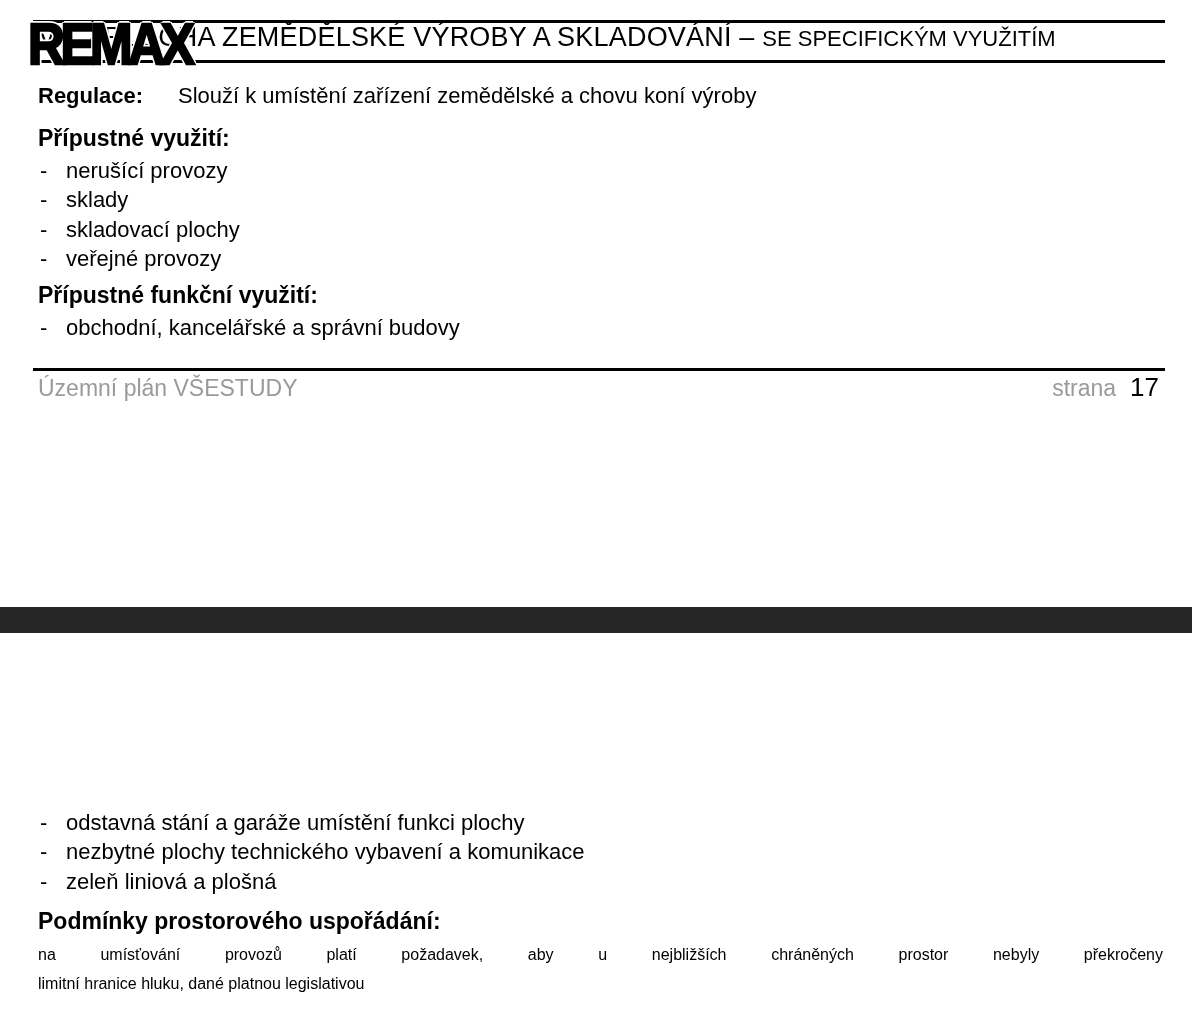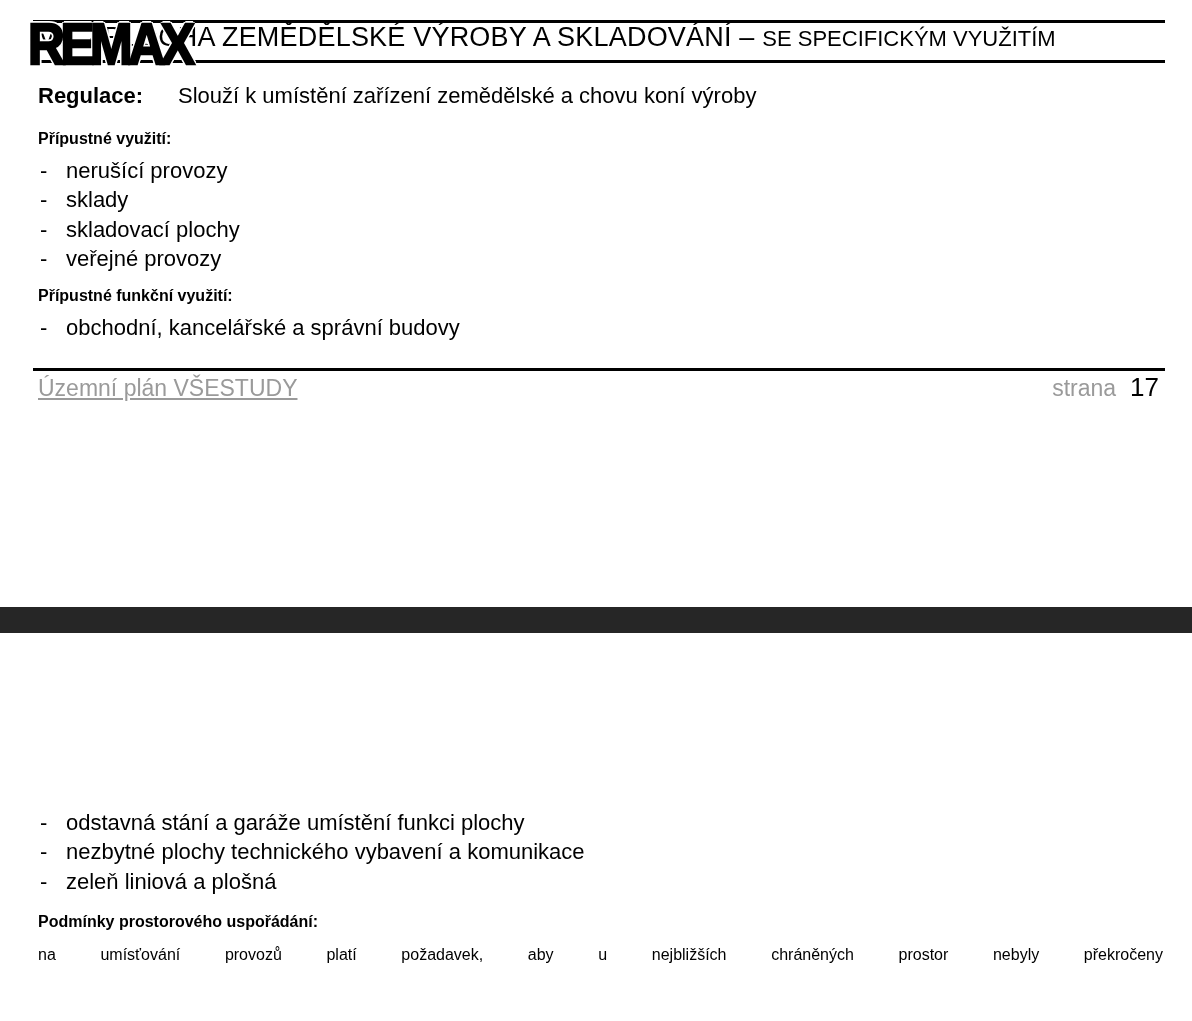--- a/index.html
+++ b/index.html
@@ -24,33 +24,33 @@
     transform:scaleX(0.88);transform-origin:left top;
     color:#000;-webkit-text-stroke:2.5px #000;
     text-shadow:
       3px 0 0 #fff,-3px 0 0 #fff,0 3px 0 #fff,0 -3px 0 #fff,
       2px 2px 0 #fff,-2px -2px 0 #fff,2px -2px 0 #fff,-2px 2px 0 #fff;
   }
 
   .reg-line{position:absolute;left:38px;top:81px;font-size:22px;line-height:29px;}
   .reg-label{display:inline-block;width:140px;font-weight:bold;}
 
-  .h-bold{position:absolute;left:38px;font-size:16px;font-weight:bold;line-height:29px;}
+  .h-bold{position:absolute;left:38px;font-size:23px;font-weight:bold;line-height:29px;}
   .h-permitted{top:124px;}
   .h-conditional{top:281px;}
   .h-spatial{top:907px;}
 
   .list{position:absolute;left:38px;font-size:22px;line-height:29.4px;}
   .list-permitted{top:156px;}
   .list-conditional{top:313px;}
   .list-continuation{top:808px;}
   .li{display:flex;}
   .dash{width:26px;flex:0 0 26px;padding-left:2px;}
 
-  .footer-left{position:absolute;left:38px;top:374px;font-size:23px;color:#9a9a9a;line-height:29px;text-decoration:underline;}
+  .footer-left{position:absolute;left:38px;top:374px;font-size:23px;color:#9a9a9a;line-height:29px;}
   .footer-right{position:absolute;right:33px;top:372px;display:flex;align-items:baseline;gap:14px;justify-content:center;}
   .footer-page-label{font-size:23px;color:#9a9a9a;}
   .footer-page-number{font-size:26px;font-weight:normal;color:#000;}
 
   .divider-bar{position:absolute;left:0;top:607px;width:1192px;height:26px;background:#262626;}
 
   .paragraph{position:absolute;left:38px;top:940px;width:1125px;font-size:16px;line-height:29.4px;}
   .para-line-just{text-align:justify;text-align-last:justify;}
 </style>
 </head>
@@ -123,15 +123,16 @@
     <div class="li">
       <span class="dash">-</span>
       <span>zeleň liniová a plošná</span>
     </div>
   </div>
 
   <div class="h-bold h-spatial">Podmínky prostorového uspořádání:</div>
 
   <div class="paragraph">
     <div class="para-line-just">na umísťování provozů platí požadavek, aby u nejbližších chráněných prostor nebyly překročeny</div>
+    <div>limitní hranice hluku, dané platnou legislativou</div>
   </div>
 
 </div>
 
 </body></html>

